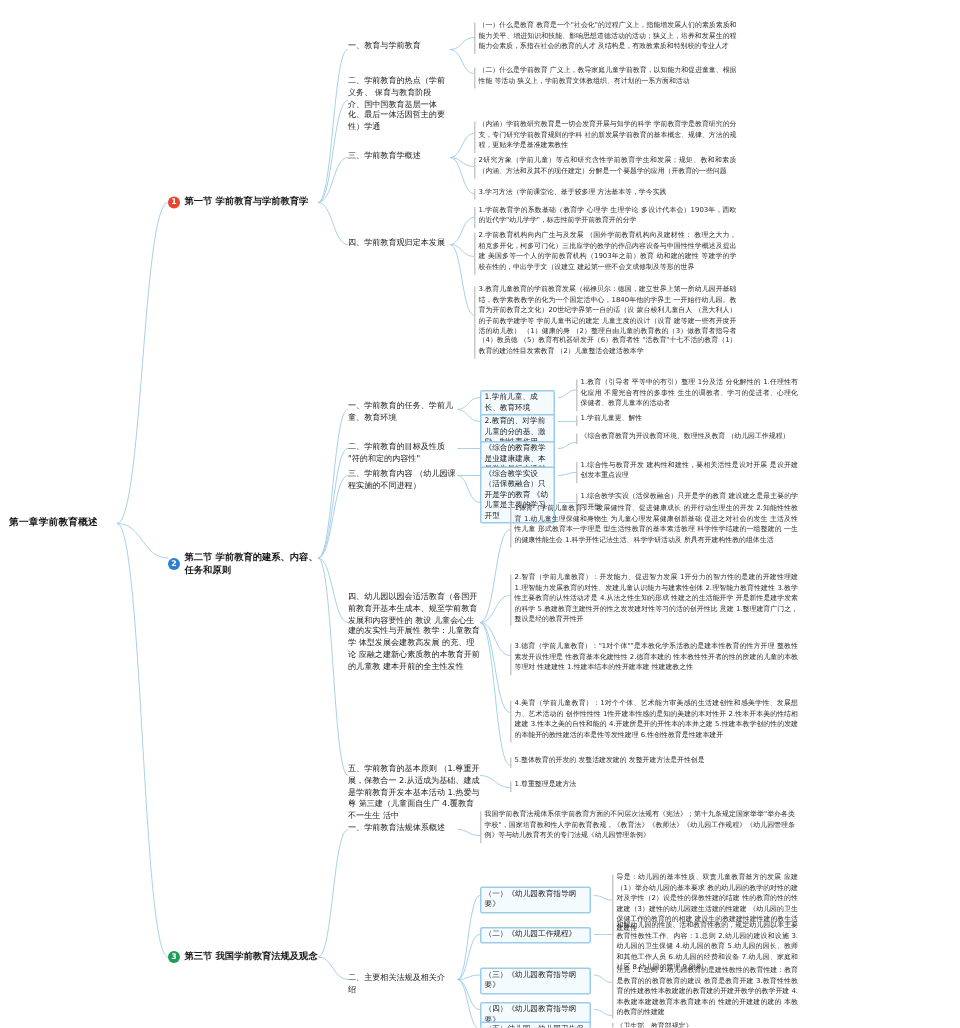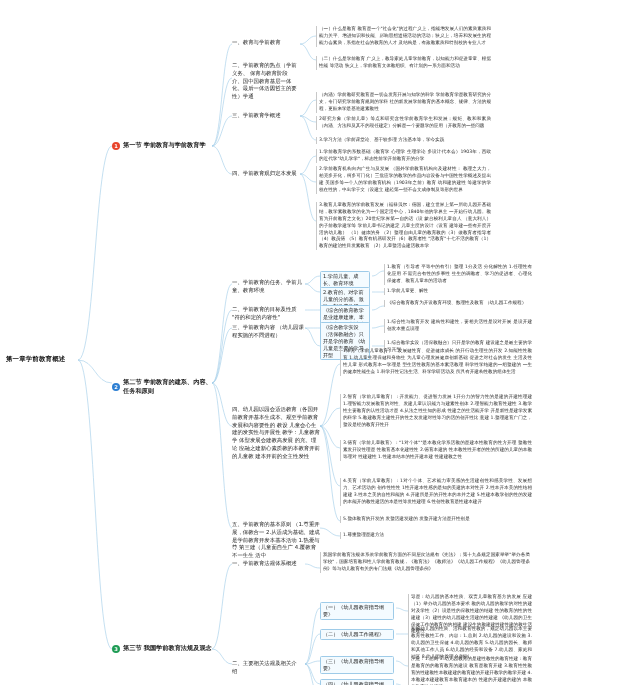--- a/index.html
+++ b/index.html
@@ -1,18 +1,18 @@
 <!DOCTYPE html>
 <html><head>
 <meta charset="utf-8">
 <style>
   html,body{margin:0;padding:0;background:#ffffff;}
   body{width:640px;height:685px;position:relative;overflow:hidden;
        font-family:"DejaVu Sans","Liberation Sans",sans-serif;color:#222;}
-  #canvas{position:absolute;left:0;top:16px;width:640px;height:663px;}
+  #canvas{position:absolute;left:0;top:5px;width:640px;height:663px;}
   svg.links{position:absolute;left:0;top:0;width:640px;height:685px;}
   .node{position:absolute;box-sizing:border-box;}
 
   
   .root{font-size:6.4px;font-weight:bold;color:#111;letter-spacing:0.2px;}
 
   
   .sec{display:flex;align-items:center;gap:3px;font-size:6.2px;font-weight:bold;color:#1a1a1a;}
   .sec .bullet{width:8px;height:8px;border-radius:50%;background:#e8452c;color:#fff;
                font-size:5.2px;font-weight:bold;display:flex;align-items:center;

